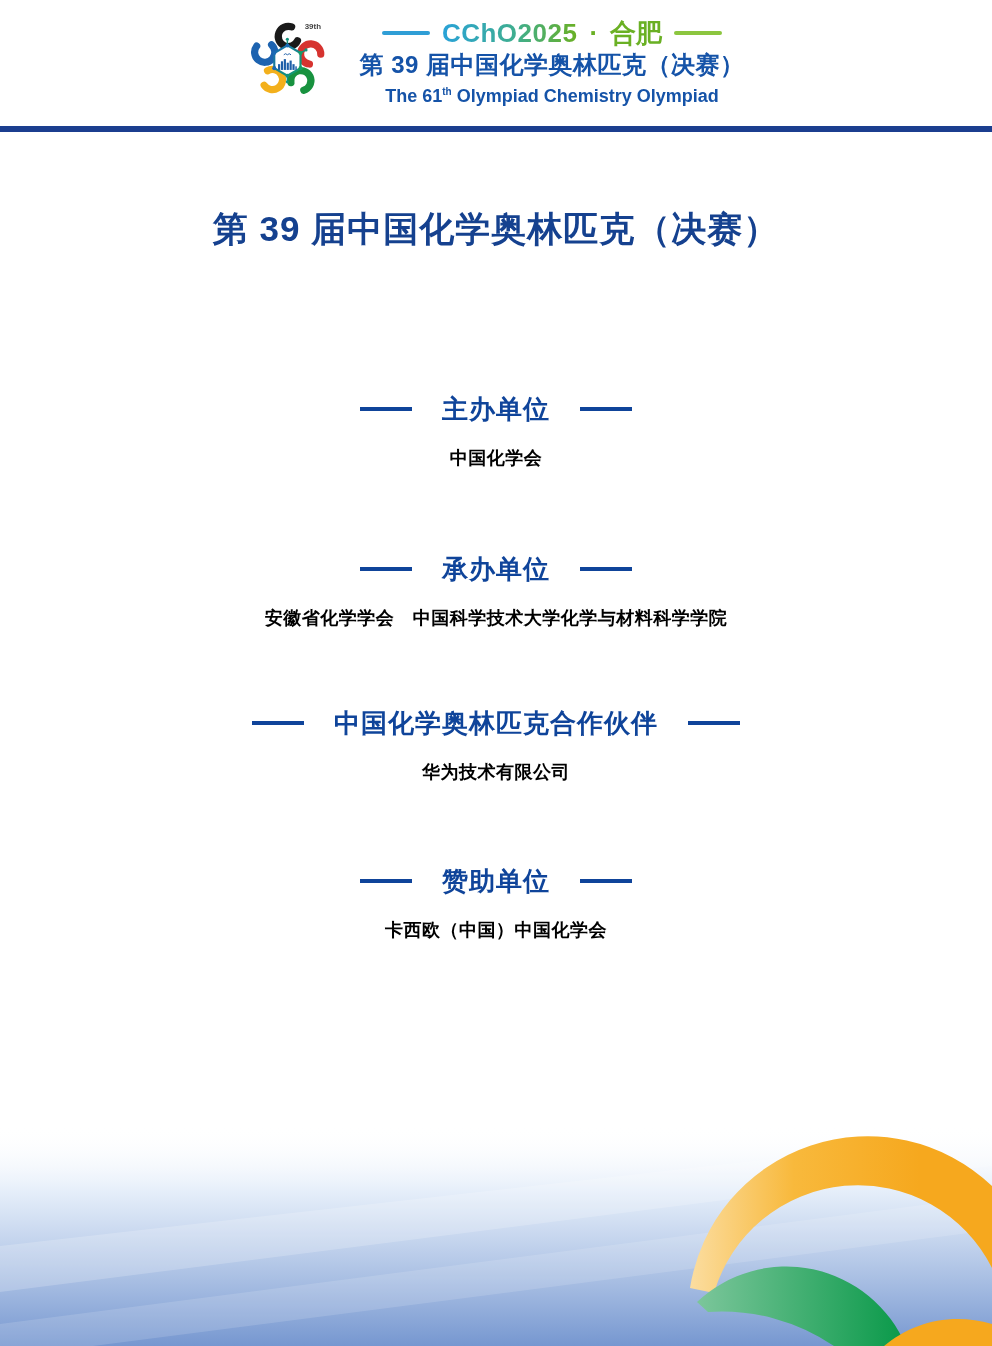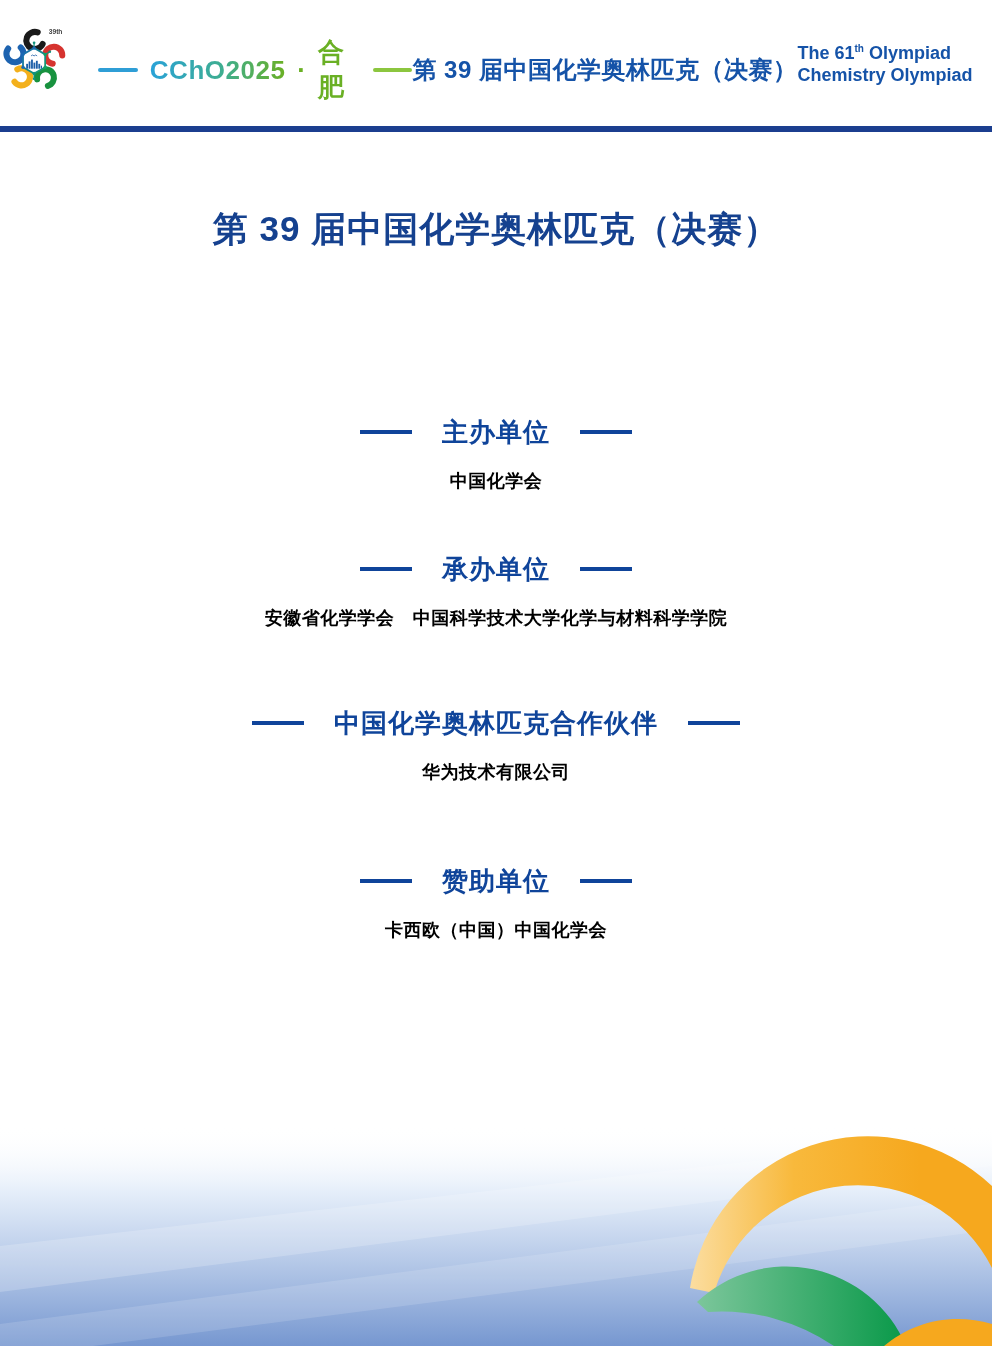--- a/index.html
+++ b/index.html
@@ -6,21 +6,21 @@
   body{
     width:992px;height:1346px;position:relative;background:#ffffff;overflow:hidden;
     font-family:"Liberation Sans","DejaVu Sans",sans-serif;
   }
   
   .header-banner{
     position:absolute;top:12px;left:0;width:100%;
     display:flex;justify-content:center;align-items:center;gap:24px;
   }
   .logo-svg{display:block;}
-  .banner-text{display:flex;align-items:flex-end;}
+  .banner-text{display:flex;flex-direction:column;align-items:center;}
   .banner-line1{display:flex;align-items:center;gap:12px;height:32px;}
   .banner-dash{width:48px;height:4px;border-radius:2px;}
   .banner-dash.blue{background:#2f9ed6;}
   .banner-dash.green{background:#8cc63f;}
   .event-code{
     font-size:26px;font-weight:bold;letter-spacing:.5px;
     background:linear-gradient(90deg,#29a2d8 0%,#3fae8e 55%,#6ab024 100%);
     -webkit-background-clip:text;background-clip:text;color:transparent;
   }
   .event-city{font-size:26px;font-weight:bold;color:#6ab024;}
@@ -31,21 +31,21 @@
   .banner-title-en{font-size:18px;font-weight:bold;color:#1553a8;line-height:22px;}
   .banner-title-en sup{font-size:10px;}
   .top-rule{position:absolute;top:126px;left:0;width:100%;height:6px;background:#1b3e8f;}
   
   .main-title{
     position:absolute;top:183px;left:0;width:100%;text-align:center;
     font-size:35px;font-weight:bold;color:#15418f;letter-spacing:1px;white-space:nowrap;
   }
   
   .section{position:absolute;left:0;width:100%;text-align:center;}
-  .s1{top:416px;} .s2{top:553px;} .s3{top:707px;} .s4{top:865px;}
+  .s1{top:393px;} .s2{top:553px;} .s3{top:707px;} .s4{top:865px;}
   .section-header{display:flex;justify-content:center;align-items:center;gap:30px;height:32px;}
   .section-rule{width:52px;height:4px;background:#0f449a;}
   .section-label{font-size:26px;font-weight:bold;color:#0f449a;letter-spacing:1px;white-space:nowrap;}
   .section-content{
     margin-top:21px;font-size:18px;font-weight:bold;color:#000000;
     letter-spacing:.5px;white-space:nowrap;
   }
   
   .bottom-waves{position:absolute;left:0;bottom:0;width:992px;height:250px;display:block;}
 </style>

